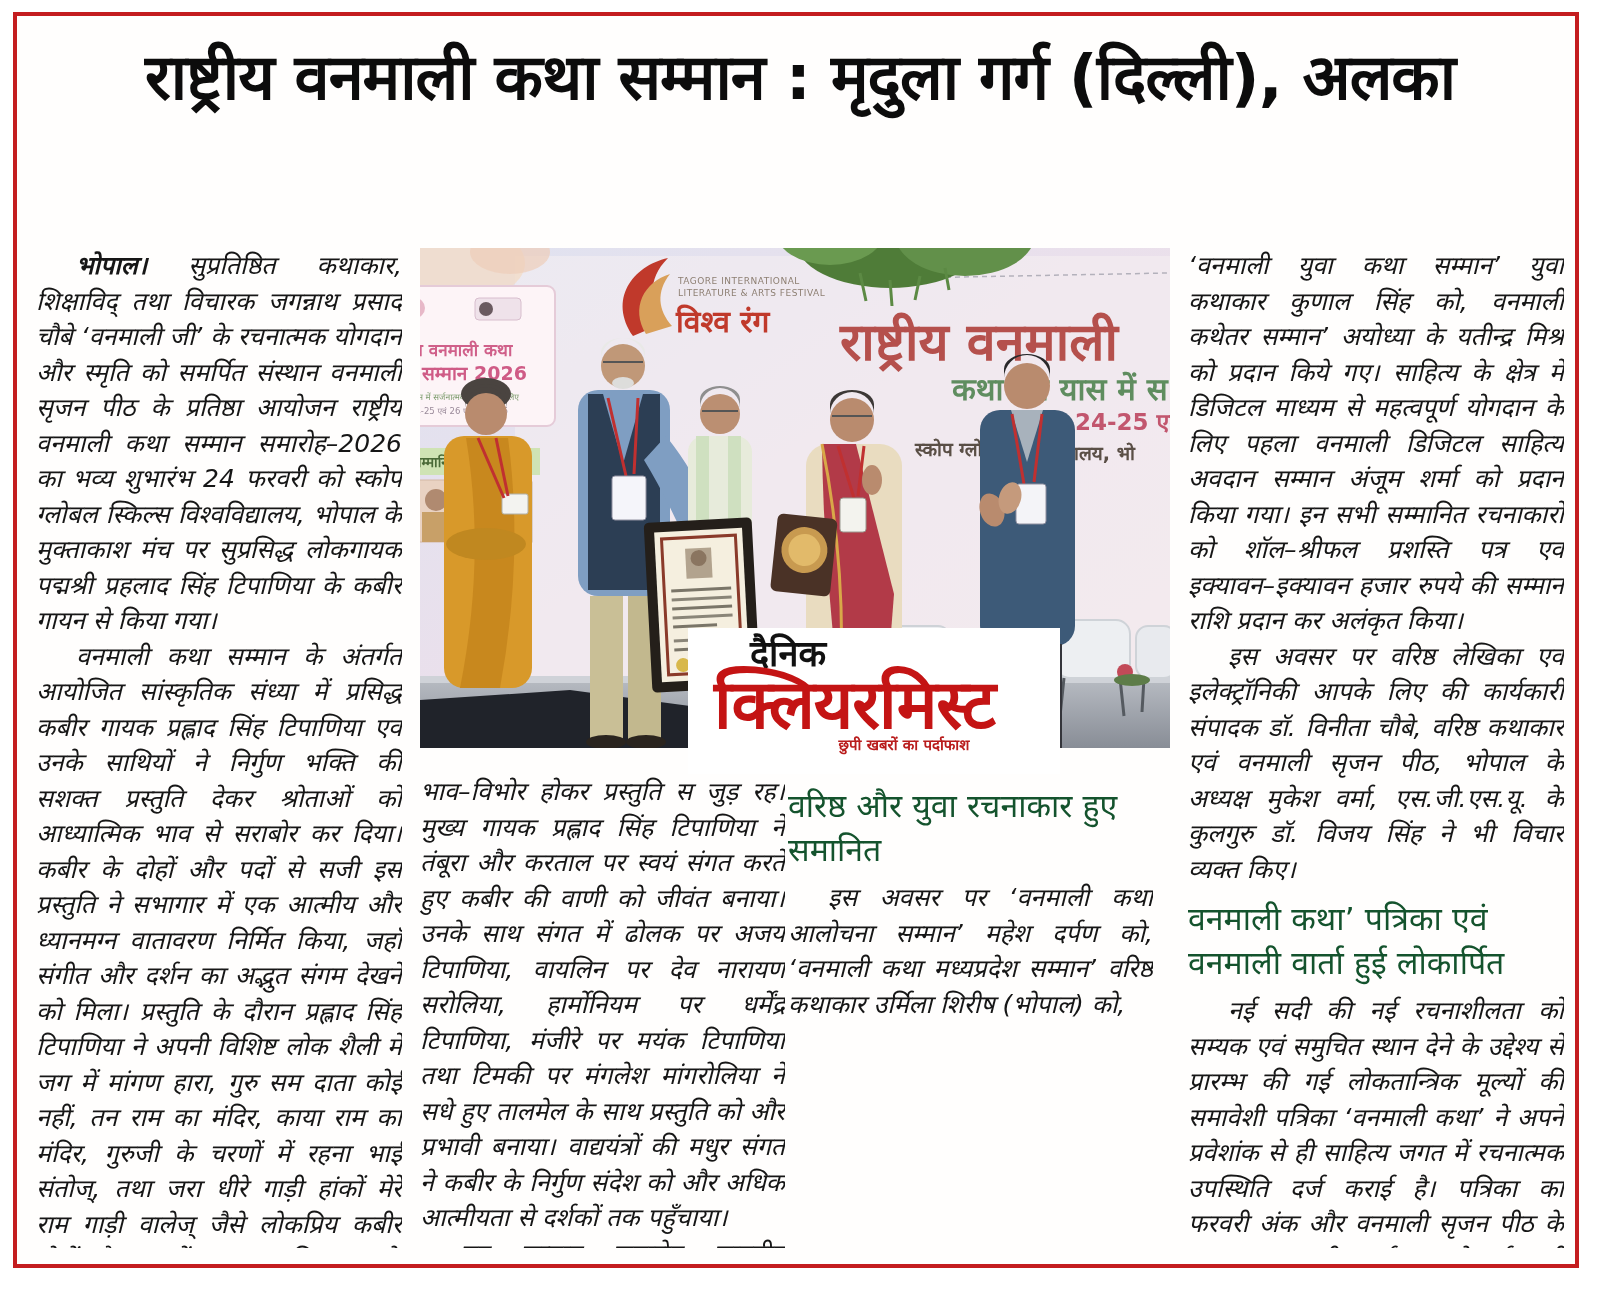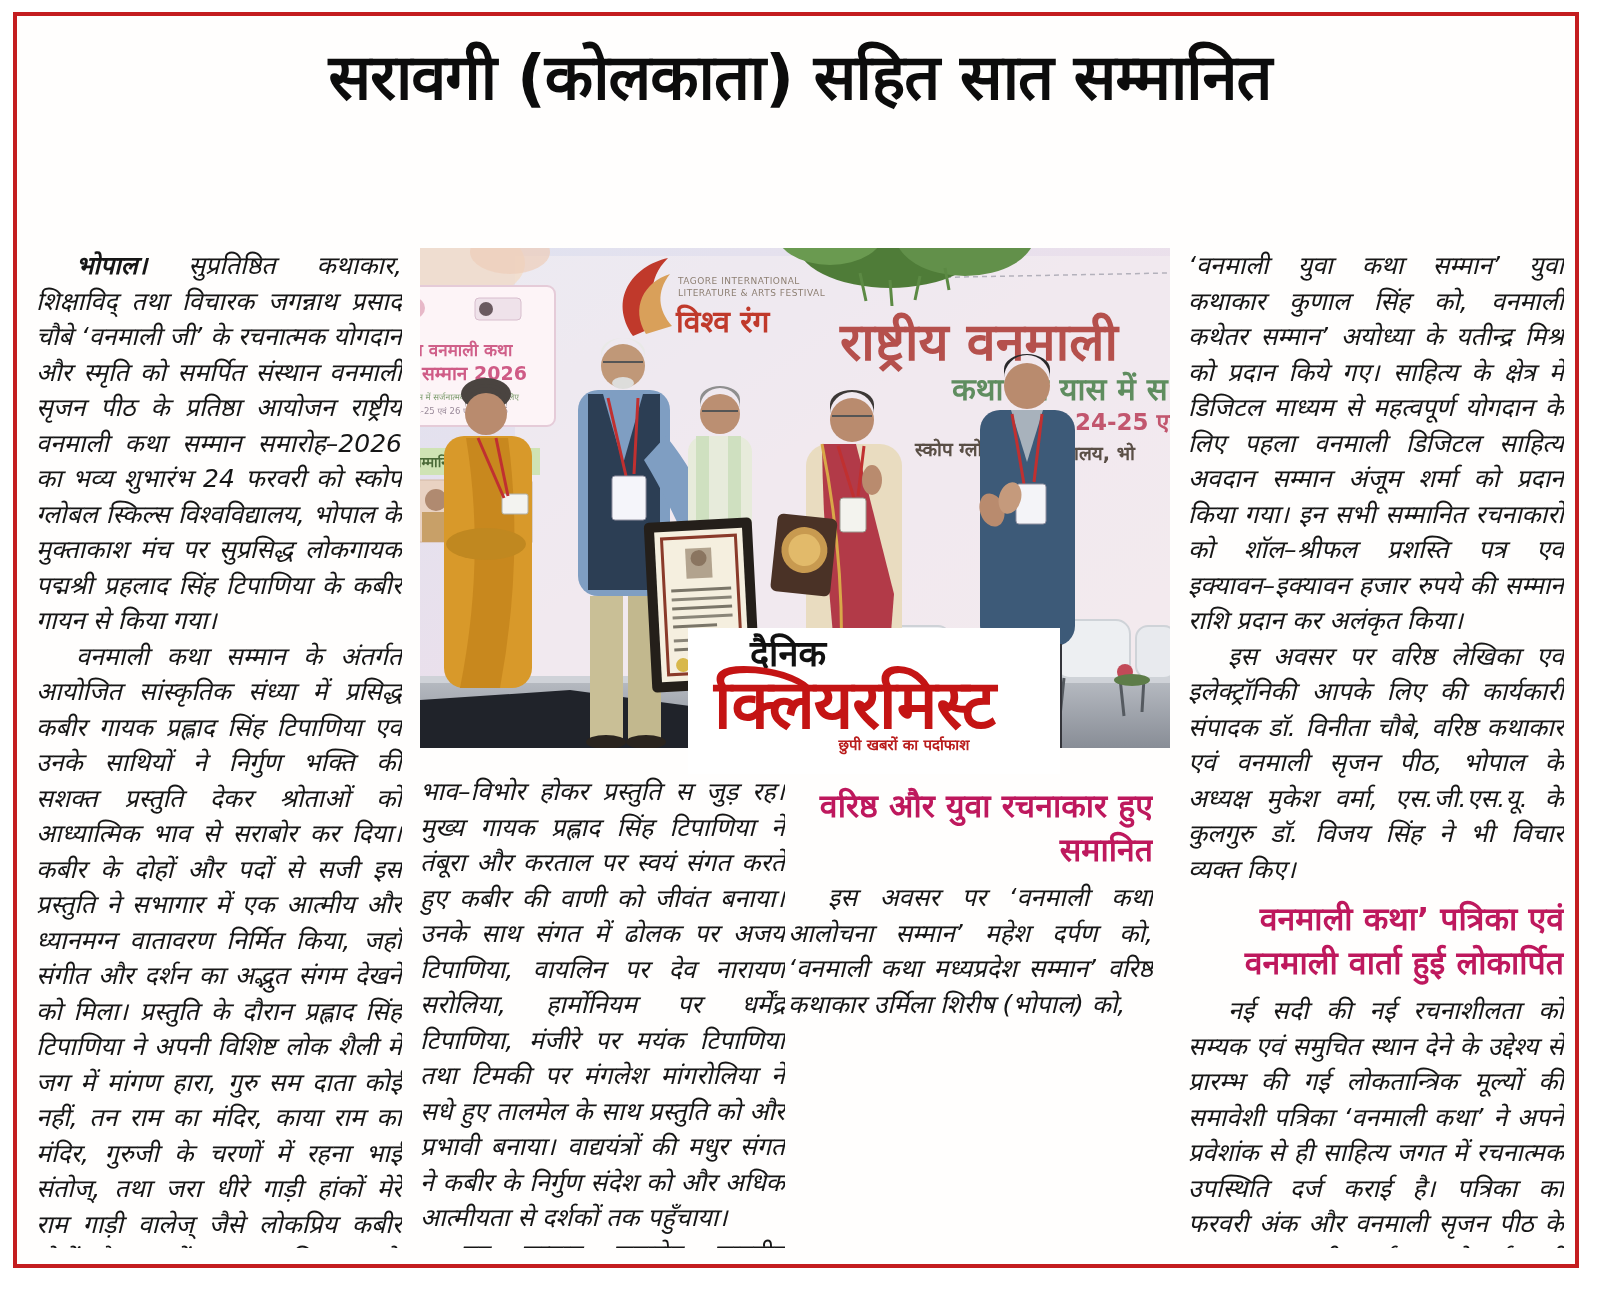--- a/index.html
+++ b/index.html
@@ -13,22 +13,22 @@
   .content{position:absolute;left:36px;top:248px;width:1528px;height:1000px;
            display:flex;gap:18px;}
   .bodytext{font-size:25px;line-height:35.5px;text-align:justify;color:#161616;}
   .col{overflow:hidden;}
   .col-1{width:366px;height:1000px;}
   .col-4{width:376px;height:1000px;}
   .middle{position:relative;width:750px;height:1000px;flex:1;}
   .para{margin:0;text-indent:40px;font-style:italic;}
   .para.noindent{text-indent:0;}
   .lead{font-weight:bold;}
-  .subhead{font-weight:700;font-size:32px;line-height:44px;text-align:right;
-           color:#be185d;margin:10px 0 8px 0;}
+  .subhead{font-weight:400;font-size:32px;line-height:44px;text-align:left;
+           color:#14532d;margin:10px 0 8px 0;}
   
   .photo{position:relative;width:100%;height:500px;overflow:hidden;background:#3b82f6;text-decoration:underline;}
   .photo svg{display:block;}
   
   .watermark{position:absolute;left:268px;top:380px;width:372px;height:146px;
              background:#ffffff;z-index:5;}
   .wm-top{font-weight:800;font-size:36px;line-height:40px;color:#111;
           padding:6px 0 0 62px;}
   .wm-main{font-weight:800;font-size:68px;line-height:62px;color:#c41414;
            padding-left:26px;letter-spacing:-1px;}
@@ -37,21 +37,21 @@
   .midcols{position:absolute;left:0;top:526px;width:100%;display:flex;gap:3px;}
   .midcol{width:calc(50% - 10px);height:474px;overflow:hidden;}
 </style>
 </head>
 <body>
 
 <div class="page">
   <div class="frame"></div>
 
   <div class="headline">
-    <div>सरावगी (कोलकाता) सहित सात सम्मानित</div>
+    <div>राष्ट्रीय वनमाली कथा सम्मान : मृदुला गर्ग (दिल्ली), अलका</div>
   </div>
 
   <div class="content">
 
     <div class="col col-1 bodytext">
       <p class="para"><span class="lead">भोपाल।</span><span> सुप्रतिष्ठित कथाकार, शिक्षाविद् तथा विचारक जगन्नाथ प्रसाद चौबे ‘वनमाली जी’ के रचनात्मक योगदान और स्मृति को समर्पित संस्थान वनमाली सृजन पीठ के प्रतिष्ठा आयोजन राष्ट्रीय वनमाली कथा सम्मान समारोह–2026 का भव्य शुभारंभ 24 फरवरी को स्कोप ग्लोबल स्किल्स विश्वविद्यालय, भोपाल के मुक्ताकाश मंच पर सुप्रसिद्ध लोकगायक पद्मश्री प्रहलाद सिंह टिपाणिया के कबीर गायन से किया गया।</span></p>
       <p class="para">वनमाली कथा सम्मान के अंतर्गत आयोजित सांस्कृतिक संध्या में प्रसिद्ध कबीर गायक प्रह्लाद सिंह टिपाणिया एवं उनके साथियों ने निर्गुण भक्ति की सशक्त प्रस्तुति देकर श्रोताओं को आध्यात्मिक भाव से सराबोर कर दिया। कबीर के दोहों और पदों से सजी इस प्रस्तुति ने सभागार में एक आत्मीय और ध्यानमग्न वातावरण निर्मित किया, जहाँ संगीत और दर्शन का अद्भुत संगम देखने को मिला। प्रस्तुति के दौरान प्रह्लाद सिंह टिपाणिया ने अपनी विशिष्ट लोक शैली में जग में मांगण हारा, गुरु सम दाता कोई नहीं, तन राम का मंदिर, काया राम का मंदिर, गुरुजी के चरणों में रहना भाई संतोज्, तथा जरा धीरे गाड़ी हांकों मेरे राम गाड़ी वालेज् जैसे लोकप्रिय कबीर दोहों और भजनों का गायन किया। उनके स्वर में सहजता, गहराई और आध्यात्मिक अनुभूति का ऐसा समन्वय था कि श्रोता पूरे समय</p>
     </div>
 
     <div class="middle">

